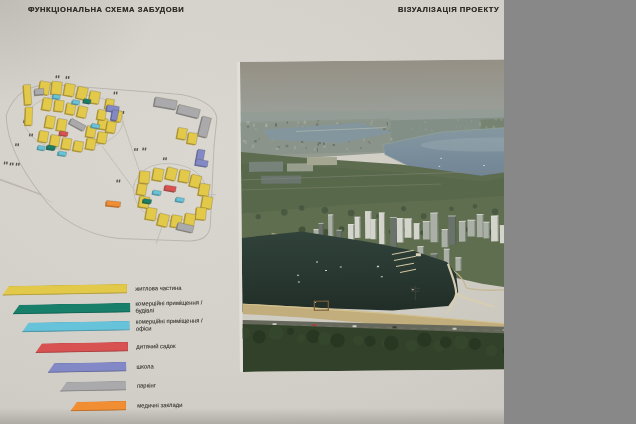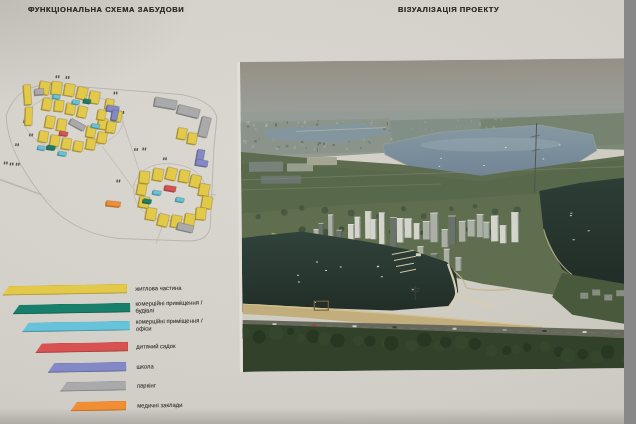--- a/index.html
+++ b/index.html
@@ -1,17 +1,17 @@
 <!DOCTYPE html>
 <html><head>
 <meta charset="utf-8">
 <style>
   html,body{margin:0;padding:0;background:#888;}
   .stage{
-    position:relative;width:624px;height:424px;overflow:hidden;
+    position:relative;width:504px;height:424px;overflow:hidden;
     font-family:"Liberation Sans",sans-serif;
     background:
       linear-gradient(0deg, rgba(45,40,34,.20) 0px, rgba(45,40,34,0) 16px),
       radial-gradient(45% 35% at 0% 0%, rgba(70,64,56,.14), rgba(70,64,56,0) 70%),
       radial-gradient(120% 95% at 40% 35%, #dad7d1 0%, #d3d0ca 55%, #c8c5bf 100%);
   }
   .title{
     position:absolute;top:5px;font-weight:700;font-size:7.6px;letter-spacing:.55px;
     color:#302e29;text-shadow:0 0 .4px rgba(48,46,41,.75);white-space:nowrap;
   }

